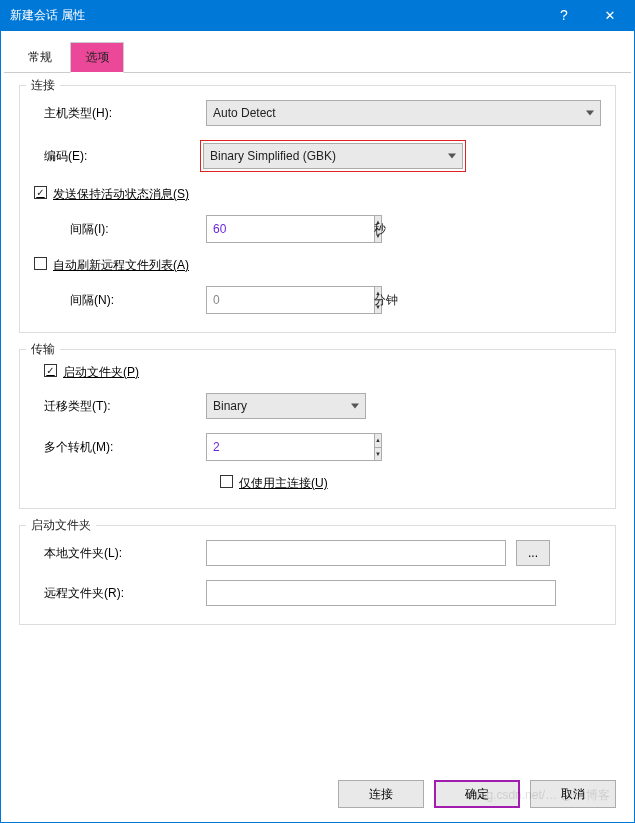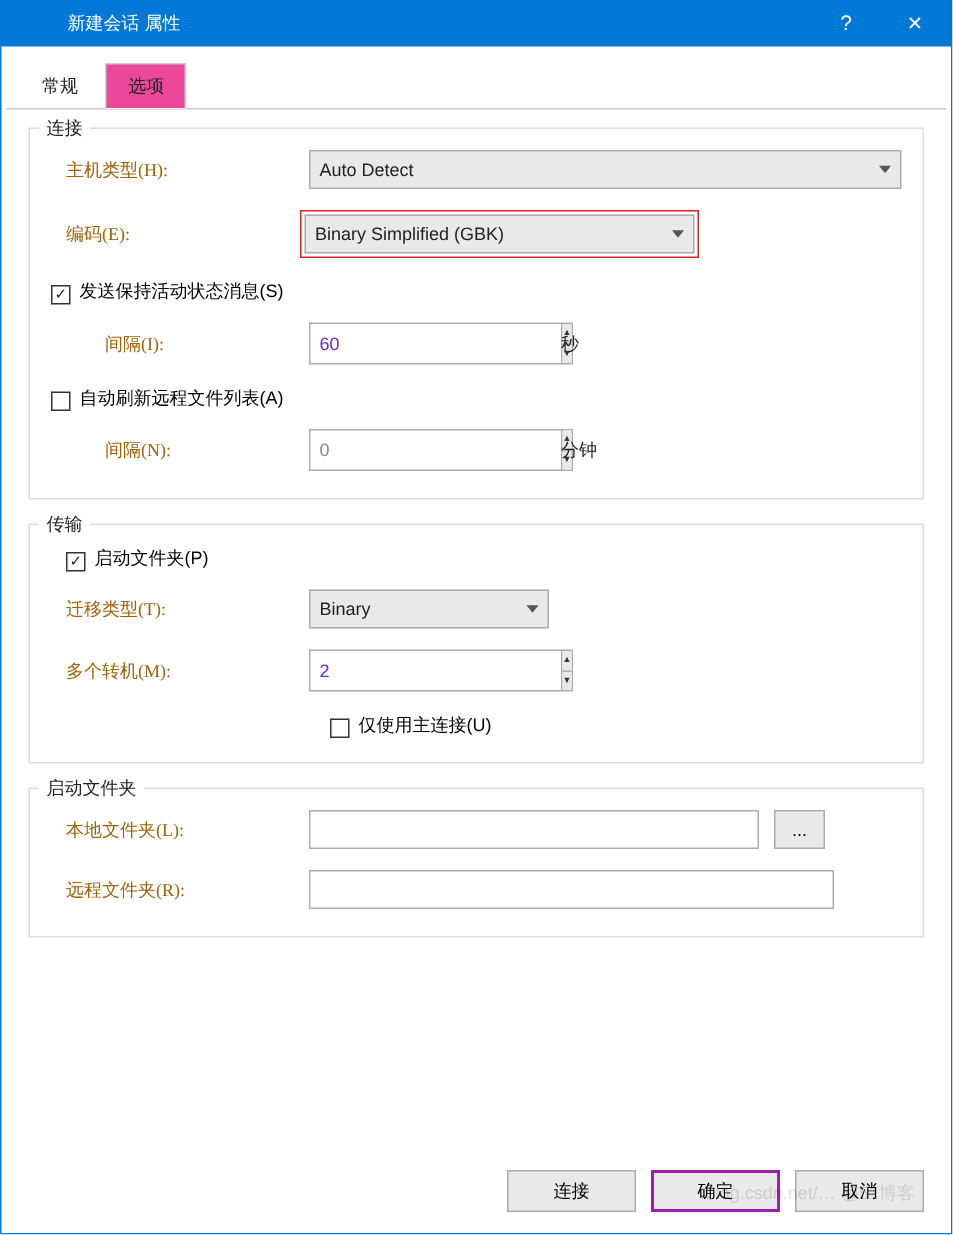--- a/index.html
+++ b/index.html
@@ -1,39 +1,39 @@
 <!DOCTYPE html>
 <html><head>
 <meta charset="utf-8">
 <style>
 * { box-sizing: border-box; margin: 0; padding: 0; font-family: "Microsoft YaHei", "Segoe UI", sans-serif; }
 body { width: 635px; height: 823px; background: #fff; overflow: hidden; }
 
 .titlebar { background: #0078d7; color: #fff; height: 30px; display: flex; align-items: center; padding: 0 2px 0 10px; font-size: 12px; }
-.titlebar .title { flex: 1; margin-left: 35px; }
+.titlebar .title { flex: 1; }
 .titlebar .btn { width: 46px; height: 30px; display: flex; align-items: center; justify-content: center; font-size: 14px; }
 .titlebar .help { font-family: Arial; }
 .close-x { font-size: 13px; }
 
 .content { border: 1px solid #0078d7; height: 793px; background: #fff; position: relative; }
 
 .tabs { padding: 10px 10px 0 10px; position: relative; border-bottom: 1px solid #ccc; margin: 0 3px; }
 .tab { display: inline-block; padding: 6px 14px 6px 14px; font-size: 12px; color: #222; position: relative; top: 1px; cursor: pointer; }
 .tab.inactive { }
 .tab.active { border: 1px solid #ccc; border-bottom: 1px solid #fff; background: #ec4899; }
 
 .body { padding: 12px 18px 0 18px; }
 
 .group { border: 1px solid #ddd; margin-bottom: 16px; padding: 14px 14px 14px 14px; position: relative; }
 .group-legend { position: absolute; top: -9px; left: 6px; background: #fff; padding: 0 5px; font-size: 12px; color: #222; }
 
 .row { display: flex; align-items: center; margin-bottom: 14px; min-height: 26px; }
 .row:last-child { margin-bottom: 0; }
 
-.label { font-size: 12px; color: #a16207; width: 172px; padding-left: 10px; font-family: Liberation Serif, serif; }
+.label { font-size: 12px; color: #000000; width: 172px; padding-left: 10px; }
 .label.indent { padding-left: 36px; }
 
 .ctrl { flex: 1; }
 
 .select { height: 26px; border: 1px solid #acacac; background: #e9e9e9; font-size: 12px; padding: 0 22px 0 6px; position: relative; display: flex; align-items: center; color: #222; }
 .select.wide { width: 100%; }
 .select.mid { width: 260px; }
 .select.short { width: 160px; }
 .select::after { content: ""; position: absolute; right: 6px; top: 50%; width: 0; height: 0; border-left: 4px solid transparent; border-right: 4px solid transparent; border-top: 5px solid #555; transform: translateY(-50%); }
 
@@ -41,21 +41,21 @@
 
 .spinner { width: 150px; height: 28px; display: flex; }
 .spinner input { flex: 1; border: 1px solid #acacac; border-right: none; padding: 0 6px; font-size: 12px; color: #6d28d9; height: 28px; }
 .spinner input:disabled { color: #888; background: #fff; }
 .spin-btns { width: 18px; display: flex; flex-direction: column; border: 1px solid #acacac; }
 .spin-btns div { flex: 1; background: #e9e9e9; display: flex; align-items: center; justify-content: center; font-size: 6px; color: #333; border-bottom: 1px solid #acacac; }
 .spin-btns div:last-child { border-bottom: none; }
 
 .unit { font-size: 12px; color: #222; margin-left: 18px; }
 
-.checkbox-row { display: flex; align-items: flex-end; margin-bottom: 12px; padding-left: 0px; }
+.checkbox-row { display: flex; align-items: flex-start; margin-bottom: 12px; padding-left: 0px; text-decoration: underline; }
 .checkbox { width: 13px; height: 13px; border: 1px solid #333; display: inline-flex; align-items: center; justify-content: center; margin-right: 6px; font-size: 10px; color: #222; line-height: 1; flex-shrink: 0; }
 .checkbox.checked::before { content: "✓"; }
 .checkbox-label { font-size: 12px; }
 
 .textinput { height: 26px; border: 1px solid #acacac; padding: 0 6px; font-size: 12px; background: #fff; }
 .textinput.local { width: 300px; }
 .textinput.remote { width: 350px; }
 
 .browse-btn { width: 34px; height: 26px; border: 1px solid #acacac; background: #e9e9e9; margin-left: 10px; font-size: 12px; display: flex; align-items: center; justify-content: center; }
 

